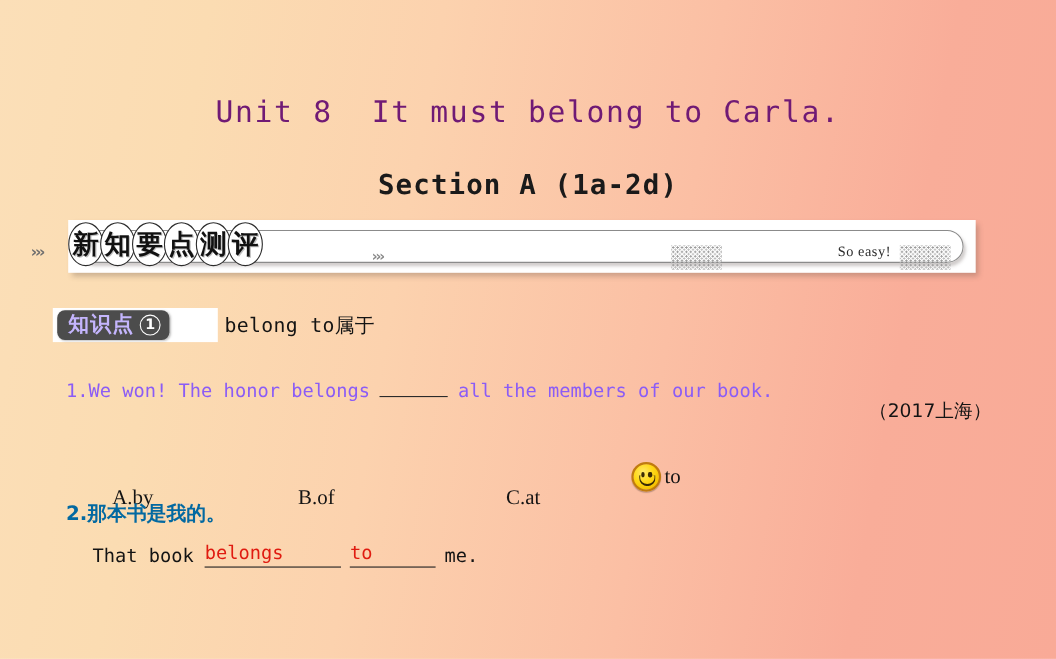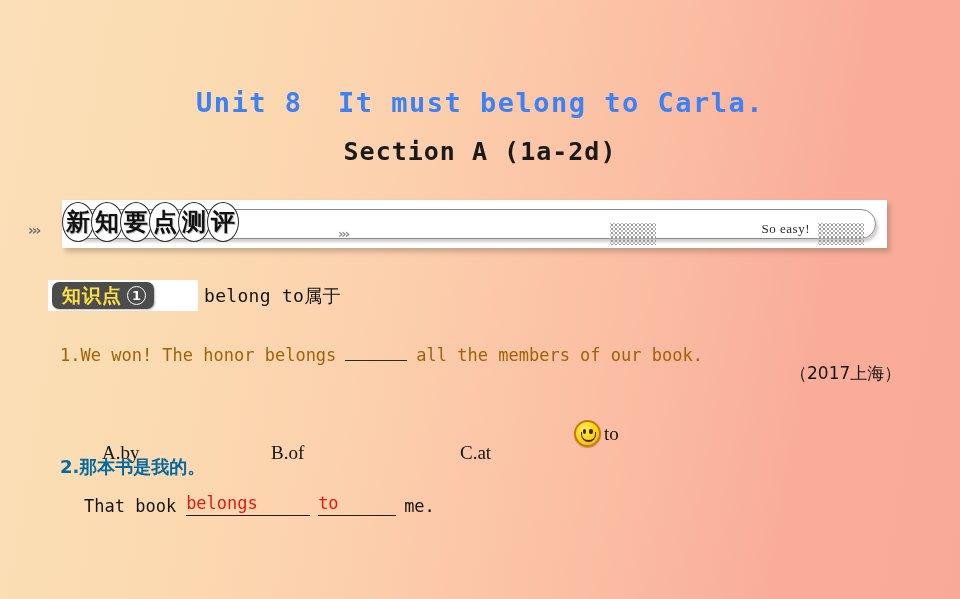--- a/index.html
+++ b/index.html
@@ -19,34 +19,34 @@
   .title-block {
     position: absolute;
     top: 86px;
     left: 0;
     width: 960px;
     text-align: center;
   }
   .title-line-1 {
     font-family: "DejaVu Sans Mono", monospace;
     font-size: 27px;
-    font-weight: bold;
-    color: #3b82f6;
+    font-weight: normal;
+    color: #701a75;
     letter-spacing: 1.5px;
     white-space: pre;
     line-height: 1.25;
   }
   .title-line-2 {
     font-family: "DejaVu Sans Mono", monospace;
     font-size: 25px;
     font-weight: bold;
     color: #1a1a1a;
     letter-spacing: 1px;
     white-space: pre;
-    margin-top: 16px;
+    margin-top: 32px;
     line-height: 1.25;
   }
 
   
   .banner {
     position: absolute;
     left: 62px;
     top: 200px;
     width: 825px;
     height: 48px;
@@ -166,21 +166,21 @@
     border-radius: 7px;
     display: flex;
     align-items: center;
     gap: 2px;
     box-shadow: 1px 1px 2px rgba(0,0,0,0.25);
   }
   .kp-badge-text {
     font-family: "DejaVu Sans", sans-serif;
     font-size: 19px;
     font-weight: bold;
-    color: #fde047;
+    color: #c4b5fd;
     letter-spacing: 1px;
     line-height: 1;
   }
   .kp-num {
     width: 19px;
     height: 19px;
     border: 1.8px solid #ffffff;
     border-radius: 50%;
     color: #ffffff;
     font-family: "DejaVu Sans", sans-serif;
@@ -203,21 +203,21 @@
     white-space: pre;
   }
 
   
   .q1 {
     position: absolute;
     left: 60px;
     top: 345px;
     font-family: "DejaVu Sans Mono", monospace;
     font-size: 17px;
-    color: #a16207;
+    color: #8b5cf6;
     white-space: pre;
     letter-spacing: 0px;
     display: flex;
     align-items: baseline;
   }
   .blank-inline {
     display: inline-block;
     width: 62px;
     border-bottom: 1.6px solid #2a2a2a;
     margin: 0 9px;

